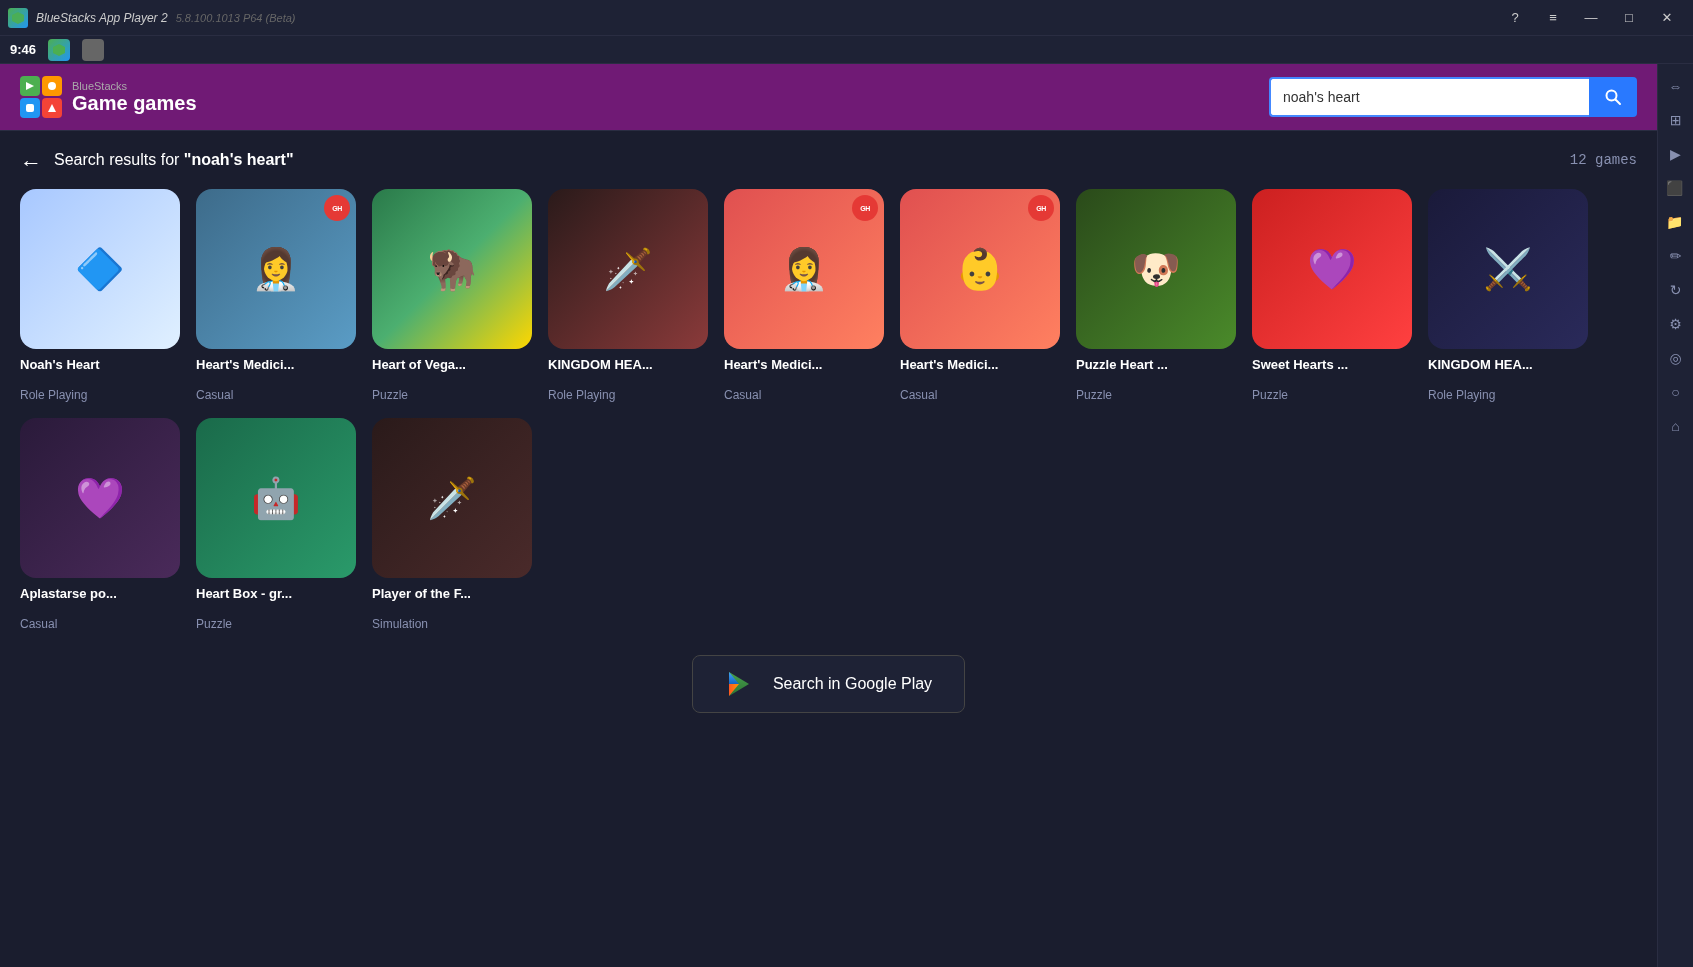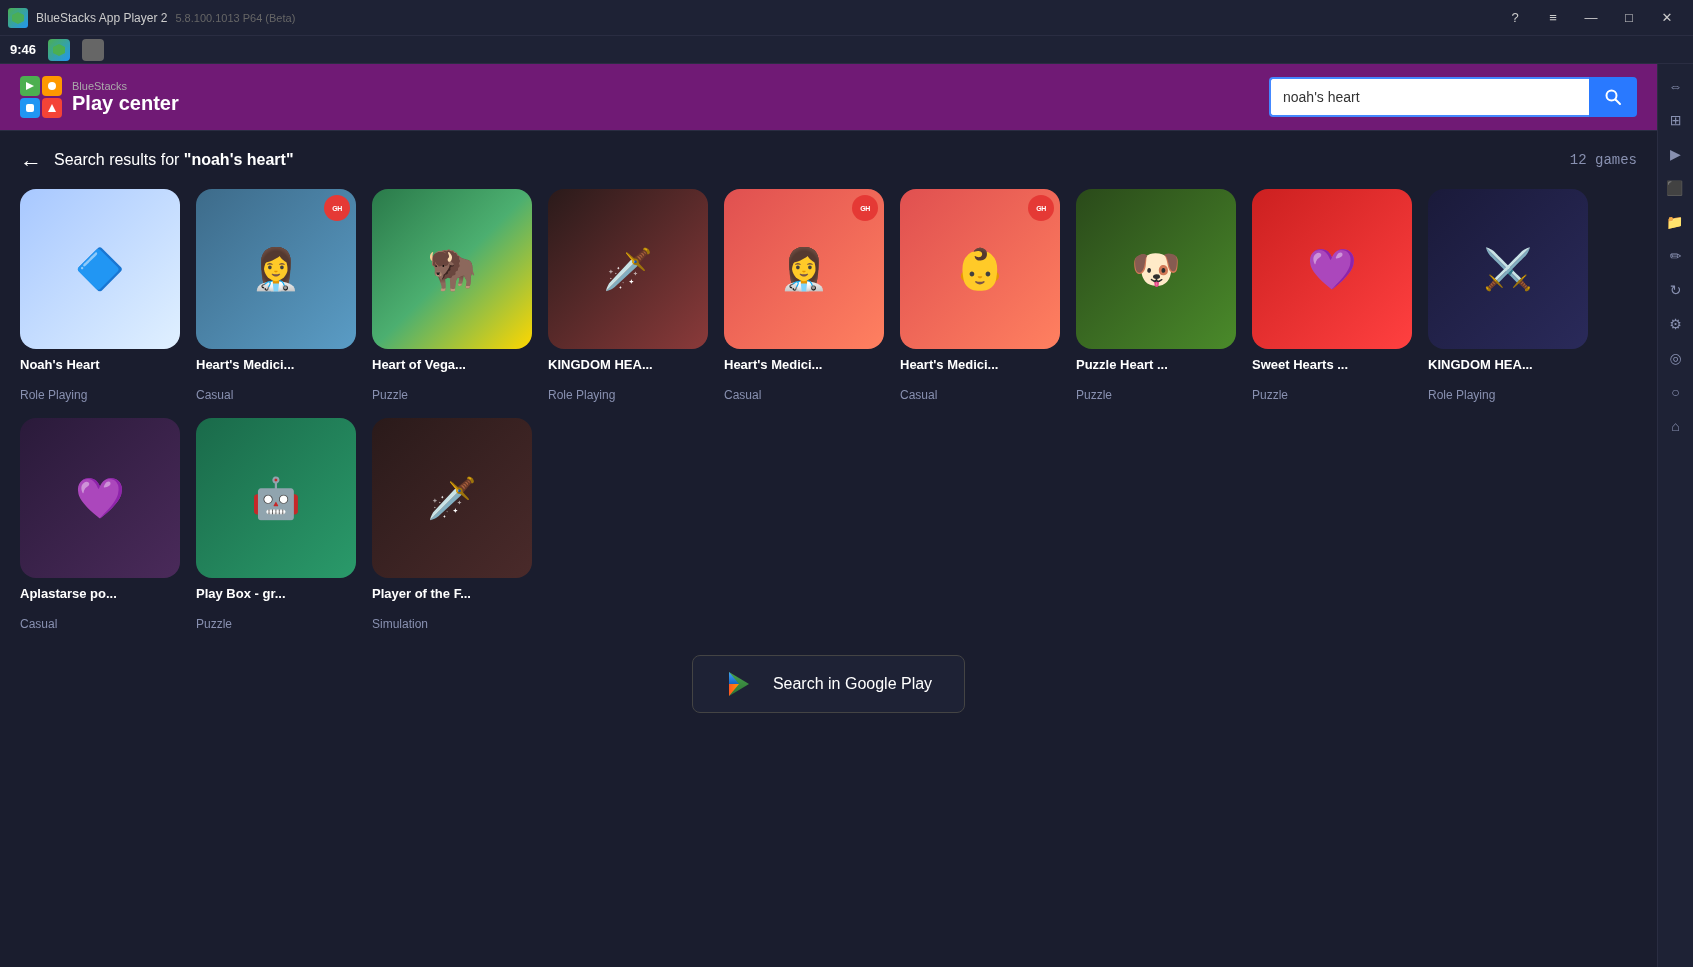--- a/index.html
+++ b/index.html
@@ -20,20 +20,21 @@
       display: flex;
       align-items: center;
       justify-content: space-between;
       padding: 0 8px;
       border-bottom: 1px solid #2a2d42;
     }
     .title-bar-left {
       display: flex;
       align-items: center;
       gap: 8px;
+      font-style: italic;
     }
     .title-bar-icon {
       width: 20px;
       height: 20px;
       background: linear-gradient(135deg, #4caf50, #2196f3);
       border-radius: 3px;
       display: flex;
       align-items: center;
       justify-content: center;
       font-size: 10px;
@@ -425,21 +426,21 @@
             </div>
             <div class="logo-icon logo-red">
               <svg width="12" height="12" viewBox="0 0 12 12">
                   <polygon points="6,2 10,10 2,10" fill="#fff"></polygon>
                 </svg>
             </div>
           </div>
         </div>
         <div class="gc-title-block">
           <span class="gc-brand">BlueStacks</span>
-          <span class="gc-title">Play center</span>
+          <span class="gc-title">Game games</span>
         </div>
       </div>
       <div class="search-area">
         <input class="search-input" type="text" value="noah's heart" style="">
         <button class="search-btn">
           <svg width="18" height="18" viewBox="0 0 18 18" fill="none">
             <circle cx="7.5" cy="7.5" r="5" stroke="#fff" stroke-width="2"></circle>
             <line x1="11.5" y1="11.5" x2="16" y2="16" stroke="#fff" stroke-width="2" stroke-linecap="round"></line>
           </svg>
         </button>
@@ -536,21 +537,21 @@
 
     </div>
     <div class="game-name">Aplastarse po...</div>
     <div class="game-genre">Casual</div>
   </div>
           <div class="game-card">
     <div class="game-thumb thumb-heart-box">
       <div class="game-thumb-img">🤖</div>
 
     </div>
-    <div class="game-name">Play Box - gr...</div>
+    <div class="game-name">Heart Box - gr...</div>
     <div class="game-genre">Puzzle</div>
   </div>
           <div class="game-card">
     <div class="game-thumb thumb-heart-f">
       <div class="game-thumb-img">🗡️</div>
 
     </div>
     <div class="game-name">Player of the F...</div>
     <div class="game-genre">Simulation</div>
   </div>

